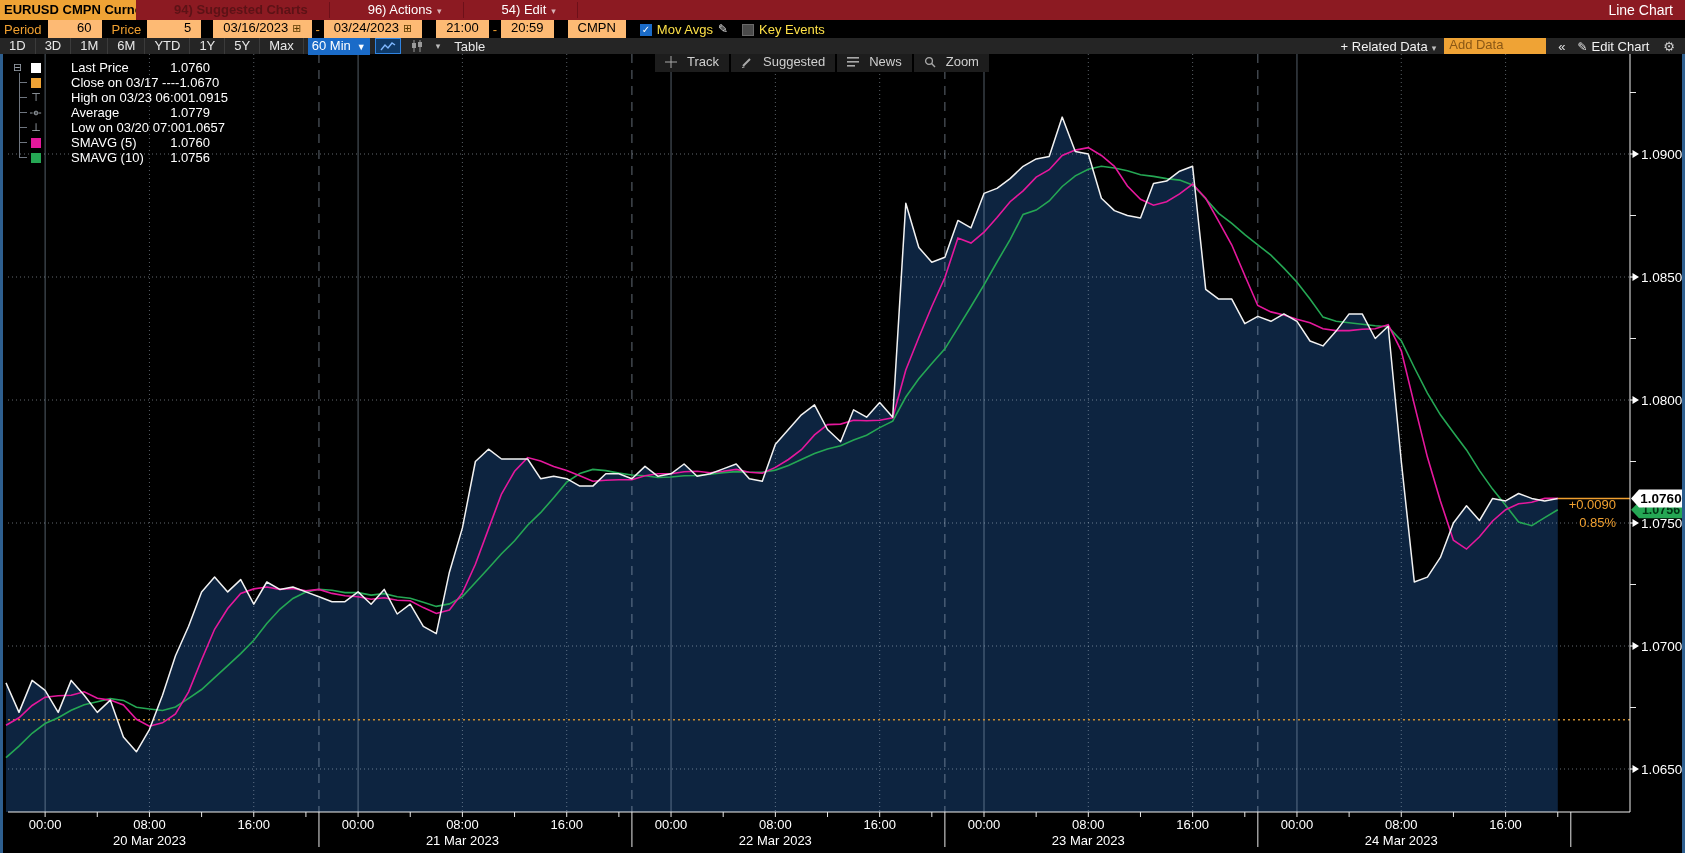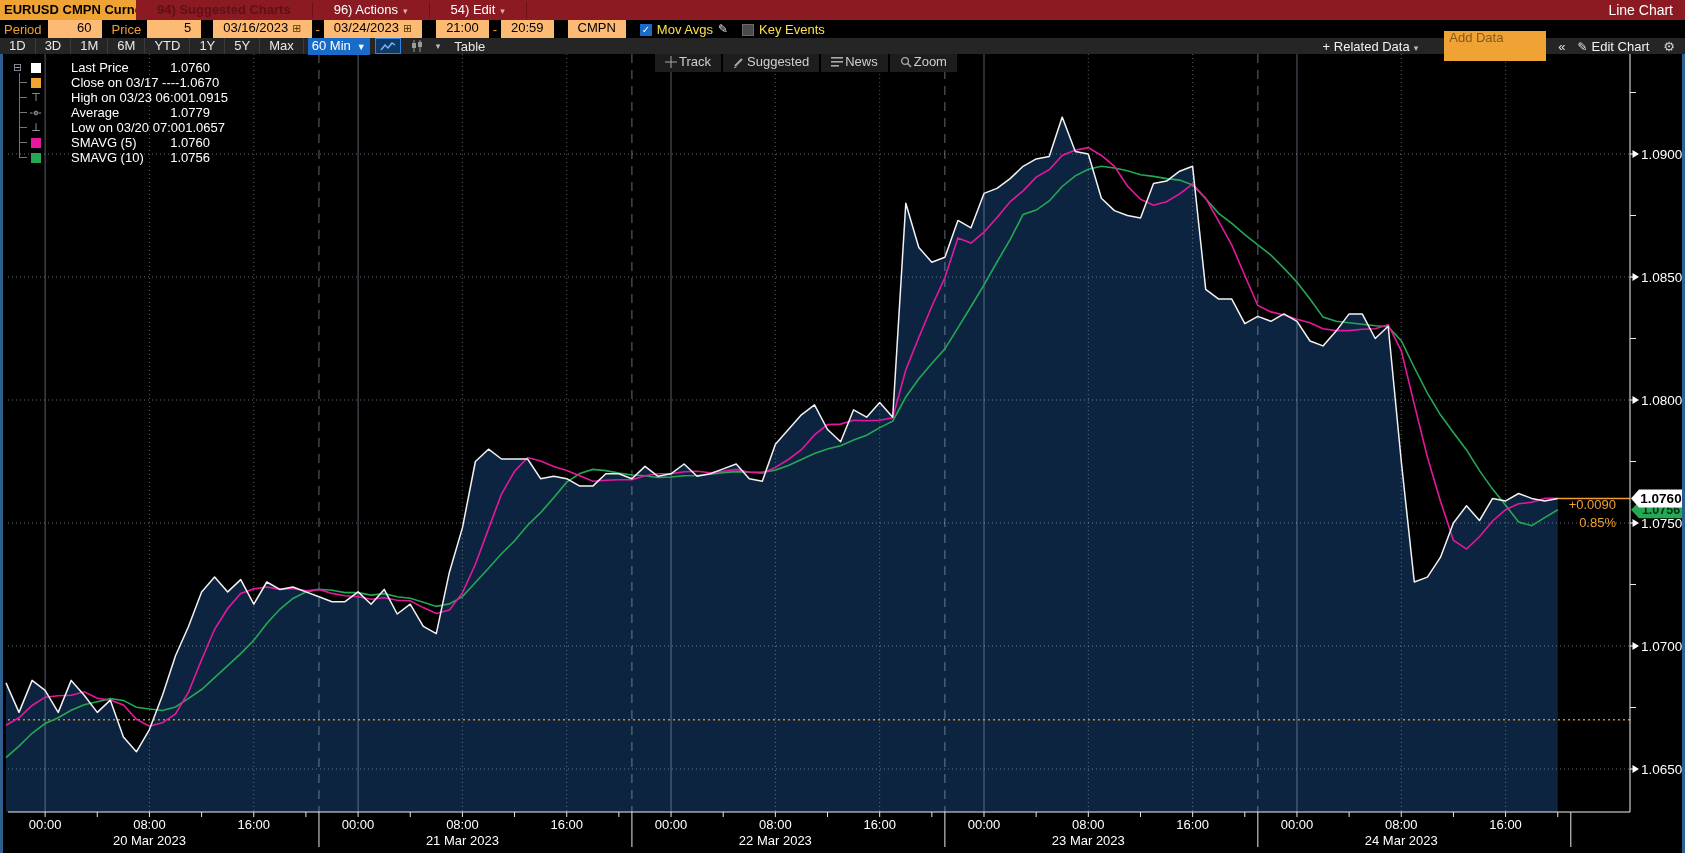--- a/index.html
+++ b/index.html
@@ -3,21 +3,21 @@
 <meta charset="utf-8">
 <style>
   html,body{margin:0;padding:0;background:#000;width:1685px;height:853px;overflow:hidden;
     font-family:"Liberation Sans","DejaVu Sans",sans-serif;-webkit-font-smoothing:antialiased;}
   .stage{position:relative;width:1685px;height:853px;background:#000;}
 
   
   .row1{position:absolute;left:0;top:0;width:1685px;height:20px;background:#8c1a22;display:flex;align-items:stretch;}
   .sec-box{width:132px;background:#efa335;color:#000;font-size:13px;font-weight:bold;line-height:20px;
     padding-left:4px;white-space:nowrap;overflow:hidden;}
-  .menu{color:#fff;font-size:13px;line-height:20px;padding:0 21px;white-space:nowrap;}
+  .menu{color:#fff;font-size:13px;line-height:20px;padding:0 21px;white-space:nowrap;margin-left:17px;}
   .menu .caret{color:#d8b0b4;font-size:9px;margin-left:5px;}
   .menu.dim{color:#5c1216;font-weight:bold;}
   .vsep{width:1px;background:#6d1019;margin:2px 0;}
   .spacer{flex:1;}
   .rlabel{color:#fff;font-size:14px;line-height:20px;padding-right:12px;}
 
   
   .row2{position:absolute;left:0;top:20px;width:1685px;height:18px;background:#000;display:flex;align-items:center;font-size:13px;}
   .lbl{color:#f0a030;margin:0 6px 0 10px;}
   .abox{background:#fdba74;color:#000;height:18px;line-height:15px;padding:0 10px;white-space:nowrap;}
@@ -35,28 +35,28 @@
   .rtab{padding:0 9px;line-height:16px;border-right:1px solid rgba(255,255,255,0.10);cursor:default;}
   .ival{background:#1a6bc8;color:#fff;padding:0 4px;line-height:16px;margin-left:4px;white-space:nowrap;}
   .ival .dd{font-size:9px;margin-left:6px;}
   .icon-btn{height:14px;margin-left:6px;display:inline-flex;align-items:center;padding:0 4px;}
   .icon-btn.sel{background:#0f3a68;outline:1px solid #2f83e0;}
   .caret-btn{color:#bdbdbd;font-size:9px;margin-left:8px;}
   .tbl{margin-left:14px;}
   .r3right{margin-left:auto;display:flex;align-items:center;}
   .related{color:#f2f2f2;white-space:nowrap;}
   .related .dd{font-size:9px;color:#bdbdbd;margin-left:4px;}
-  .adddata{background:#efa335;color:#8a5715;width:92px;height:30px;line-height:14px;padding:0 5px;margin-left:26px;font-size:13px;}
+  .adddata{background:#efa335;color:#8a5715;width:92px;height:16px;line-height:14px;padding:0 5px;margin-left:8px;font-size:13px;}
   .chev{color:#e0e0e0;margin-left:12px;font-size:13px;}
   .editchart{color:#f2f2f2;margin-left:12px;white-space:nowrap;}
   .gear{color:#cfcfcf;margin:0 10px 0 14px;font-size:13px;}
 
   
   .ctoolbar{position:absolute;left:655px;top:52px;display:flex;gap:2px;z-index:3;}
-  .ctb{background:#1d1d1d;color:#cfcfcf;font-size:13px;line-height:20px;height:20px;padding:0 10px;display:flex;align-items:center;gap:2px;}
+  .ctb{background:#1d1d1d;color:#cfcfcf;font-size:13px;line-height:20px;height:20px;padding:0 10px;display:flex;align-items:center;gap:10px;}
   .ctb svg{display:block;}
 
   
   .legend{position:absolute;left:14px;top:60px;width:196px;z-index:3;font-size:13px;color:#fff;}
   .tree-root{position:absolute;left:-1px;top:1px;color:#9aa2ac;font-size:11px;}
   .tree-line{position:absolute;left:5px;top:13px;width:1px;background:#6f7680;}
   .lg-row{display:flex;align-items:center;height:15px;margin-left:5px;}
   .conn{width:8px;height:1px;background:#6f7680;margin-right:3px;flex:none;}
   .mk{flex:none;margin-right:5px;display:inline-flex;align-items:center;justify-content:center;width:12px;}
   .mk .sq{width:10px;height:10px;display:block;}

